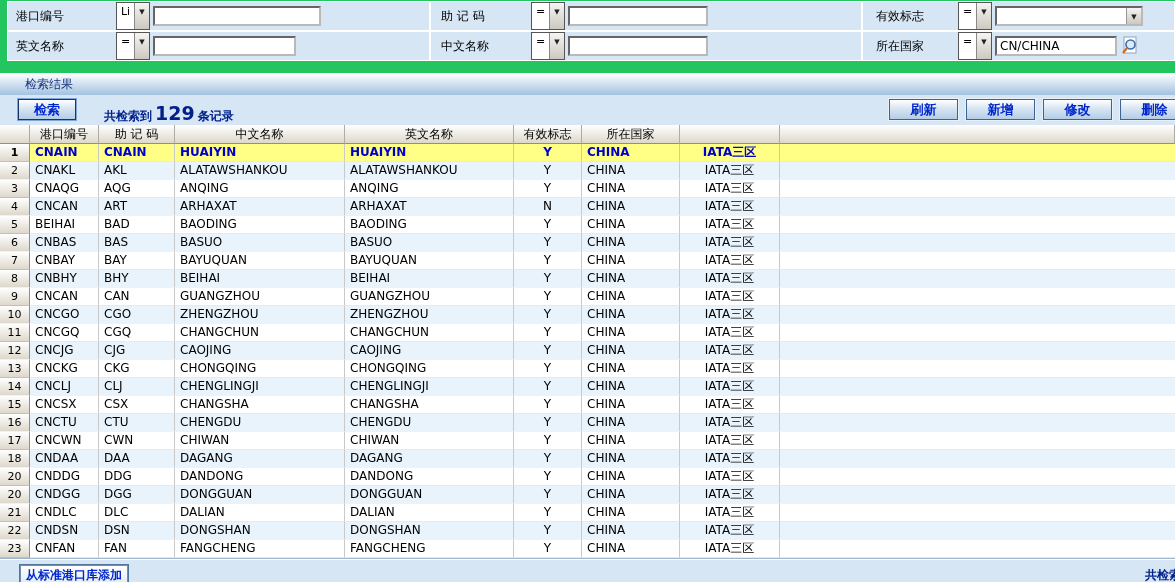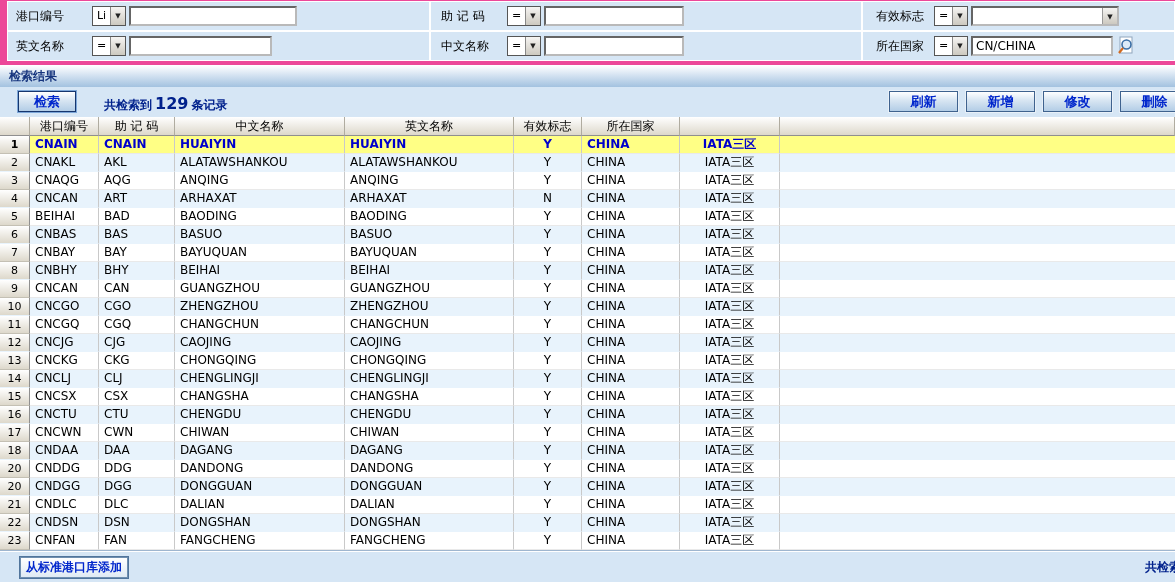--- a/index.html
+++ b/index.html
@@ -1,50 +1,50 @@
 <!DOCTYPE html>
 <html><head>
 <meta charset="utf-8">
 <style>
   * { margin:0; padding:0; box-sizing:border-box; }
   html,body { width:1175px; height:582px; overflow:hidden; }
   body { font-family:"DejaVu Sans","Liberation Sans",sans-serif; font-size:12px; background:#d6e6f5; }
-  .page { position:relative; width:1175px; height:582px; overflow:hidden; background:#ec4899; }
+  .page { position:relative; width:1175px; height:582px; overflow:hidden; background:#22c55e; }
 
   
   .search-area { height:61px; padding:1px 0 0 7px; display:grid; grid-template-columns:423px 432px 313px; grid-auto-rows:30px; }
   .panel { border:1px solid #ffffff; display:flex; align-items:center; background:#d6e6f5; }
   .flabel { color:#000; white-space:nowrap; }
   .p1 .flabel { margin-left:8px;  width:76px; }
   .p2 .flabel { margin-left:10px; width:66px; }
   .p3 .flabel { margin-left:13px; width:58px; }
-  .combo { display:inline-flex; height:20px; border:1px solid #555; background:#fff; margin-right:3px; }
+  .combo { display:inline-flex; height:28px; border:1px solid #555; background:#fff; margin-right:3px;margin-left:24px; }
   .cval { width:17px; text-align:center; font-size:11px; line-height:18px; background:#fff; color:#000; }
   .cbtn { width:15px; background:linear-gradient(#f5f4f2,#cdc9c0); border-left:1px solid #888;
           font-size:7px; line-height:18px; text-align:center; color:#222; cursor:default; }
   .tb { height:20px; border:2px inset #b9b9b9; background:#fff; font:12px "DejaVu Sans","Liberation Sans",sans-serif; padding:0 3px; }
-  .w168{width:168px} .w143{width:143px} .w140{width:140px} .w122{width:142px}
+  .w168{width:168px} .w143{width:143px} .w140{width:140px} .w122{width:122px}
   .selectbox { width:148px; height:20px; border:2px inset #b9b9b9; background:#fff; display:inline-flex; }
   .selectbox .sval { flex:1; }
   .selectbox .cbtn { border-left:1px solid #999; }
   .lookup { margin-left:3px; display:inline-block; width:20px; height:20px; cursor:pointer; }
 
   
-  .results-bar { height:22px; margin-top:4px; border-top:1px solid #fff;
+  .results-bar { height:22px; margin-top:12px; border-top:1px solid #fff;
     background:linear-gradient(180deg,#fdfeff 0%,#d3e2f1 45%,#a3c2e0 100%);
-    color:#16357e; font-weight:bold; line-height:21px; padding-left:9px; }
+    color:#16357e; font-weight:normal; line-height:21px; padding-left:25px; }
 
   
   .toolbar { position:relative; height:30px; background:#d6e6f5; }
   .btn { height:21px; border:1px solid #3f628e; box-shadow:0 0 0 1px #e8f0f8;
     background:linear-gradient(180deg,#ffffff 0%,#d7e5f2 45%,#b3cde6 100%);
     color:#0026cc; font-weight:bold; font:bold 13px "DejaVu Sans","Liberation Sans",sans-serif; cursor:pointer; }
   .search-btn { position:absolute; left:18px; top:4px; width:58px; border:1px solid #16366e; box-shadow:0 0 0 1px #7da7d9; }
   .count { position:absolute; left:104px; top:7px; color:#00218c; font-weight:bold; }
-  .count b { font-size:16px; padding:0 3px; }
+  .count b { font-size:19px; padding:0 3px; }
   .actions { position:absolute; left:889px; top:4px; display:flex; gap:8px; }
   .actions .btn { width:69px; flex:0 0 auto; }
 
   
   .tablewrap { background:#fff; }
   .thead { display:flex; height:19px; }
   .th { background:linear-gradient(#ffffff,#ddd8cb); border-right:1px solid #b0aca0; border-bottom:1px solid #8f8f8f;
         text-align:center; line-height:18px; white-space:nowrap; overflow:hidden; }
   .tr { display:flex; height:18px; background:#fff; }
   .tr.alt { background:#e8f3fc; }

